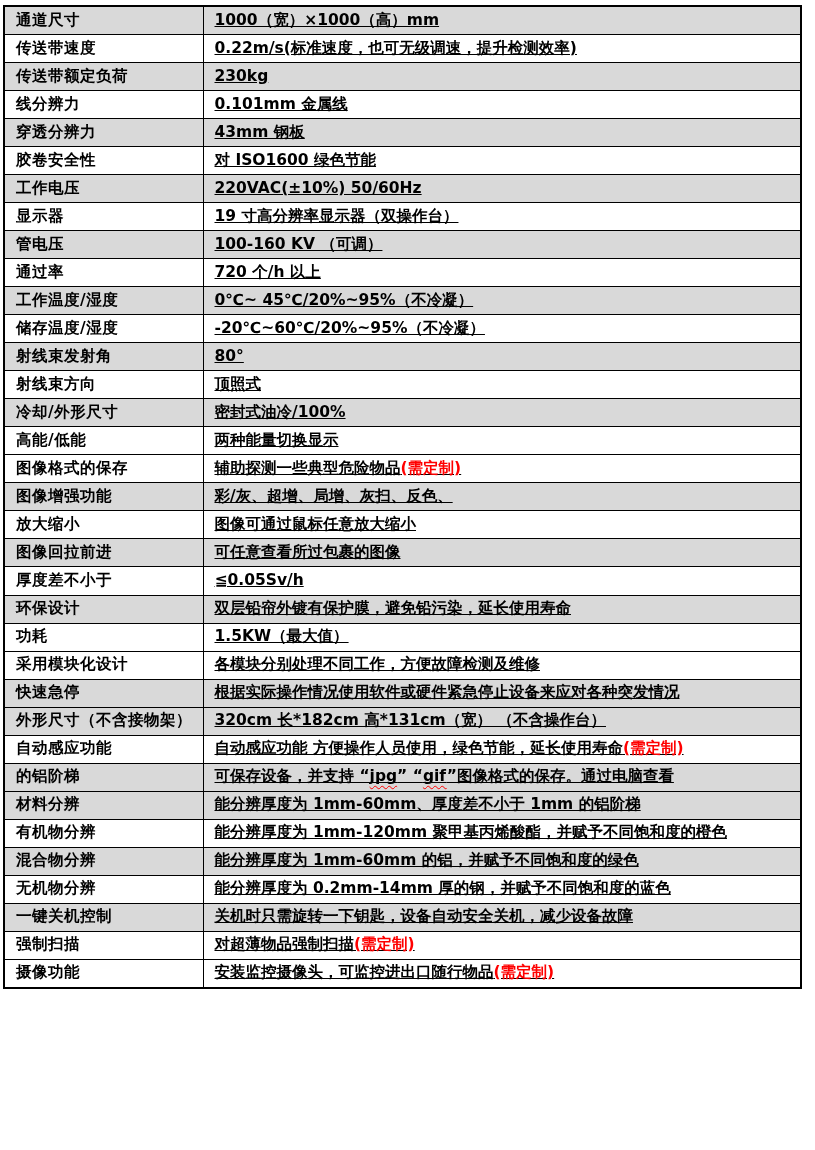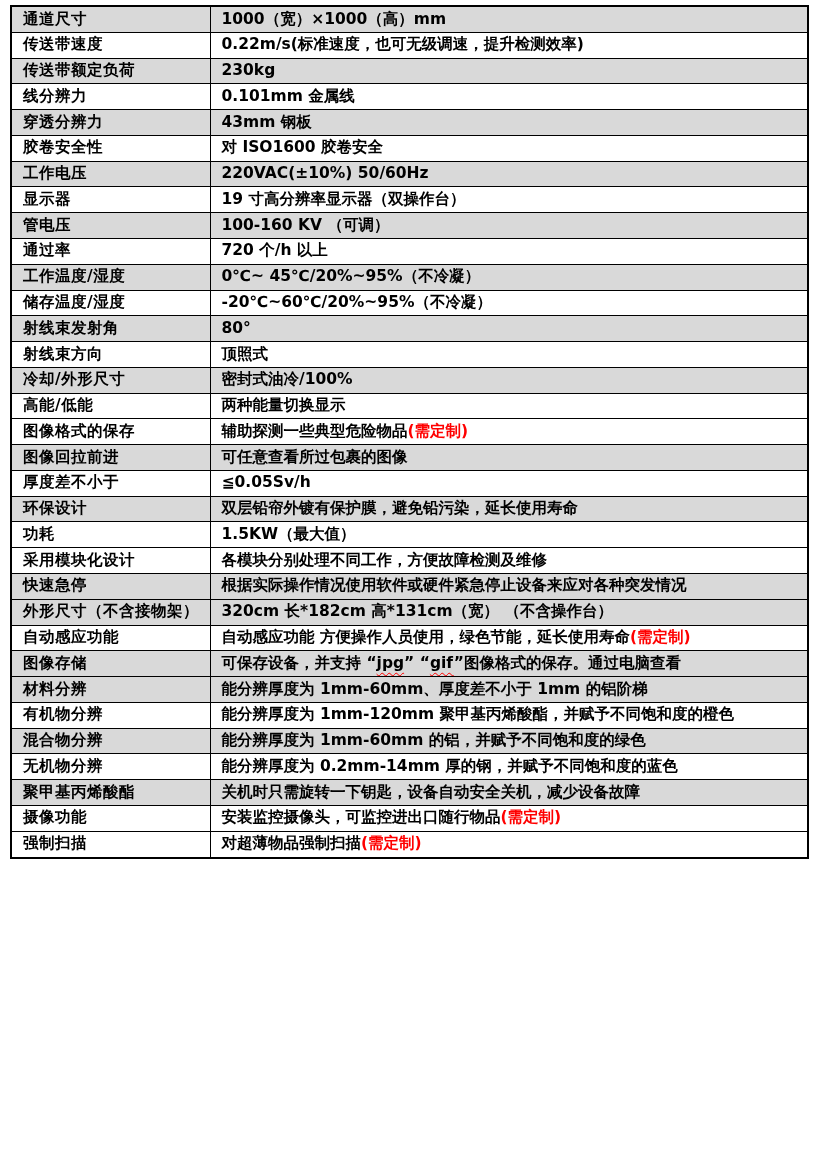--- a/index.html
+++ b/index.html
@@ -19,39 +19,39 @@
     overflow: hidden;
     font-family: "DejaVu Sans", "Liberation Sans", sans-serif;
   }
   .page {
     width: 815px;
     height: 1150px;
     background: #ffffff;
   }
   table.spec {
     width: 799px;
-    height: 854px;
-    margin: 5px 0 0 10px;
+    height: 984px;
+    margin: 5px 0 0 3px;
     border-collapse: collapse;
     table-layout: fixed;
     border: 2px solid var(--border);
   }
   table.spec td {
     border: 1px solid var(--border);
     font-weight: 700;
     font-size: 15.5px;
     color: #000000;
     vertical-align: middle;
     padding: 1px 6px 1px 11px;
     line-height: 1.15;
     overflow: hidden;
     white-space: nowrap;
   }
   td.label-cell { width: 199px; letter-spacing: 0.5px; }
-  td.value-cell { padding-left: 12px; }
+  td.value-cell { padding-left: 12px; text-decoration: underline; }
   tr.shaded td { background: var(--shade); }
   .red { color: var(--red); }
   .wavy {
     text-decoration: underline wavy var(--red);
     text-decoration-thickness: 1px;
     text-underline-offset: 4px;
     text-decoration-skip-ink: none;
   }
 </style>
 </head>
@@ -75,21 +75,21 @@
         <tr>
     <td class="label-cell"><span>线分辨力</span></td>
     <td class="value-cell"><span><span>0.101mm 金属线</span></span></td>
   </tr>
         <tr class="shaded">
     <td class="label-cell"><span>穿透分辨力</span></td>
     <td class="value-cell"><span><span>43mm 钢板</span></span></td>
   </tr>
         <tr>
     <td class="label-cell"><span>胶卷安全性</span></td>
-    <td class="value-cell"><span><span>对 ISO1600 胶卷安全</span></span></td>
+    <td class="value-cell"><span><span>对 ISO1600 绿色节能</span></span></td>
   </tr>
         <tr class="shaded">
     <td class="label-cell"><span>工作电压</span></td>
     <td class="value-cell"><span><span>220VAC(±10%)  50/60Hz</span></span></td>
   </tr>
         <tr>
     <td class="label-cell"><span>显示器</span></td>
     <td class="value-cell"><span><span>19 寸高分辨率显示器（双操作台）</span></span></td>
   </tr>
         <tr class="shaded">
@@ -122,20 +122,28 @@
   </tr>
         <tr>
     <td class="label-cell"><span>高能/低能</span></td>
     <td class="value-cell"><span><span>两种能量切换显示</span></span></td>
   </tr>
         <tr>
     <td class="label-cell"><span>图像格式的保存</span></td>
     <td class="value-cell"><span><span>辅助探测一些典型危险物品</span><span class="red">(需定制)</span></span></td>
   </tr>
         <tr class="shaded">
+    <td class="label-cell"><span>图像增强功能</span></td>
+    <td class="value-cell"><span><span>彩/灰、超增、局增、灰扫、反色、</span></span></td>
+  </tr>
+        <tr>
+    <td class="label-cell"><span>放大缩小</span></td>
+    <td class="value-cell"><span><span>图像可通过鼠标任意放大缩小</span></span></td>
+  </tr>
+        <tr class="shaded">
     <td class="label-cell"><span>图像回拉前进</span></td>
     <td class="value-cell"><span><span>可任意查看所过包裹的图像</span></span></td>
   </tr>
         <tr>
     <td class="label-cell"><span>厚度差不小于</span></td>
     <td class="value-cell"><span><span>≦0.05Sv/h</span></span></td>
   </tr>
         <tr class="shaded">
     <td class="label-cell"><span>环保设计</span></td>
     <td class="value-cell"><span><span>双层铅帘外镀有保护膜，避免铅污染，延长使用寿命</span></span></td>
@@ -154,46 +162,46 @@
   </tr>
         <tr class="shaded">
     <td class="label-cell"><span>外形尺寸（不含接物架）</span></td>
     <td class="value-cell"><span><span>320cm 长*182cm 高*131cm（宽） （不含操作台）</span></span></td>
   </tr>
         <tr>
     <td class="label-cell"><span>自动感应功能</span></td>
     <td class="value-cell"><span><span>自动感应功能 方便操作人员使用，绿色节能，延长使用寿命</span><span class="red">(需定制)</span></span></td>
   </tr>
         <tr class="shaded">
-    <td class="label-cell"><span>图像存储</span></td>
+    <td class="label-cell"><span>的铝阶梯</span></td>
     <td class="value-cell"><span><span>可保存设备，并支持 “</span><span class="wavy">jpg</span><span>” “</span><span class="wavy">gif</span><span>”图像格式的保存。通过电脑查看</span></span></td>
   </tr>
         <tr class="shaded">
     <td class="label-cell"><span>材料分辨</span></td>
     <td class="value-cell"><span><span>能分辨厚度为 1mm-60mm、厚度差不小于 1mm 的铝阶梯</span></span></td>
   </tr>
         <tr>
     <td class="label-cell"><span>有机物分辨</span></td>
     <td class="value-cell"><span><span>能分辨厚度为 1mm-120mm 聚甲基丙烯酸酯，并赋予不同饱和度的橙色</span></span></td>
   </tr>
         <tr class="shaded">
     <td class="label-cell"><span>混合物分辨</span></td>
     <td class="value-cell"><span><span>能分辨厚度为 1mm-60mm 的铝，并赋予不同饱和度的绿色</span></span></td>
   </tr>
         <tr>
     <td class="label-cell"><span>无机物分辨</span></td>
     <td class="value-cell"><span><span>能分辨厚度为 0.2mm-14mm 厚的钢，并赋予不同饱和度的蓝色</span></span></td>
   </tr>
         <tr class="shaded">
-    <td class="label-cell"><span>聚甲基丙烯酸酯</span></td>
+    <td class="label-cell"><span>一键关机控制</span></td>
     <td class="value-cell"><span><span>关机时只需旋转一下钥匙，设备自动安全关机，减少设备故障</span></span></td>
+  </tr>
+        <tr>
+    <td class="label-cell"><span>强制扫描</span></td>
+    <td class="value-cell"><span><span>对超薄物品强制扫描</span><span class="red">(需定制)</span></span></td>
   </tr>
         <tr>
     <td class="label-cell"><span>摄像功能</span></td>
     <td class="value-cell"><span><span>安装监控摄像头，可监控进出口随行物品</span><span class="red">(需定制)</span></span></td>
-  </tr>
-        <tr>
-    <td class="label-cell"><span>强制扫描</span></td>
-    <td class="value-cell"><span><span>对超薄物品强制扫描</span><span class="red">(需定制)</span></span></td>
   </tr>
       </tbody>
   </table>
 </div>
 
 </body></html>

